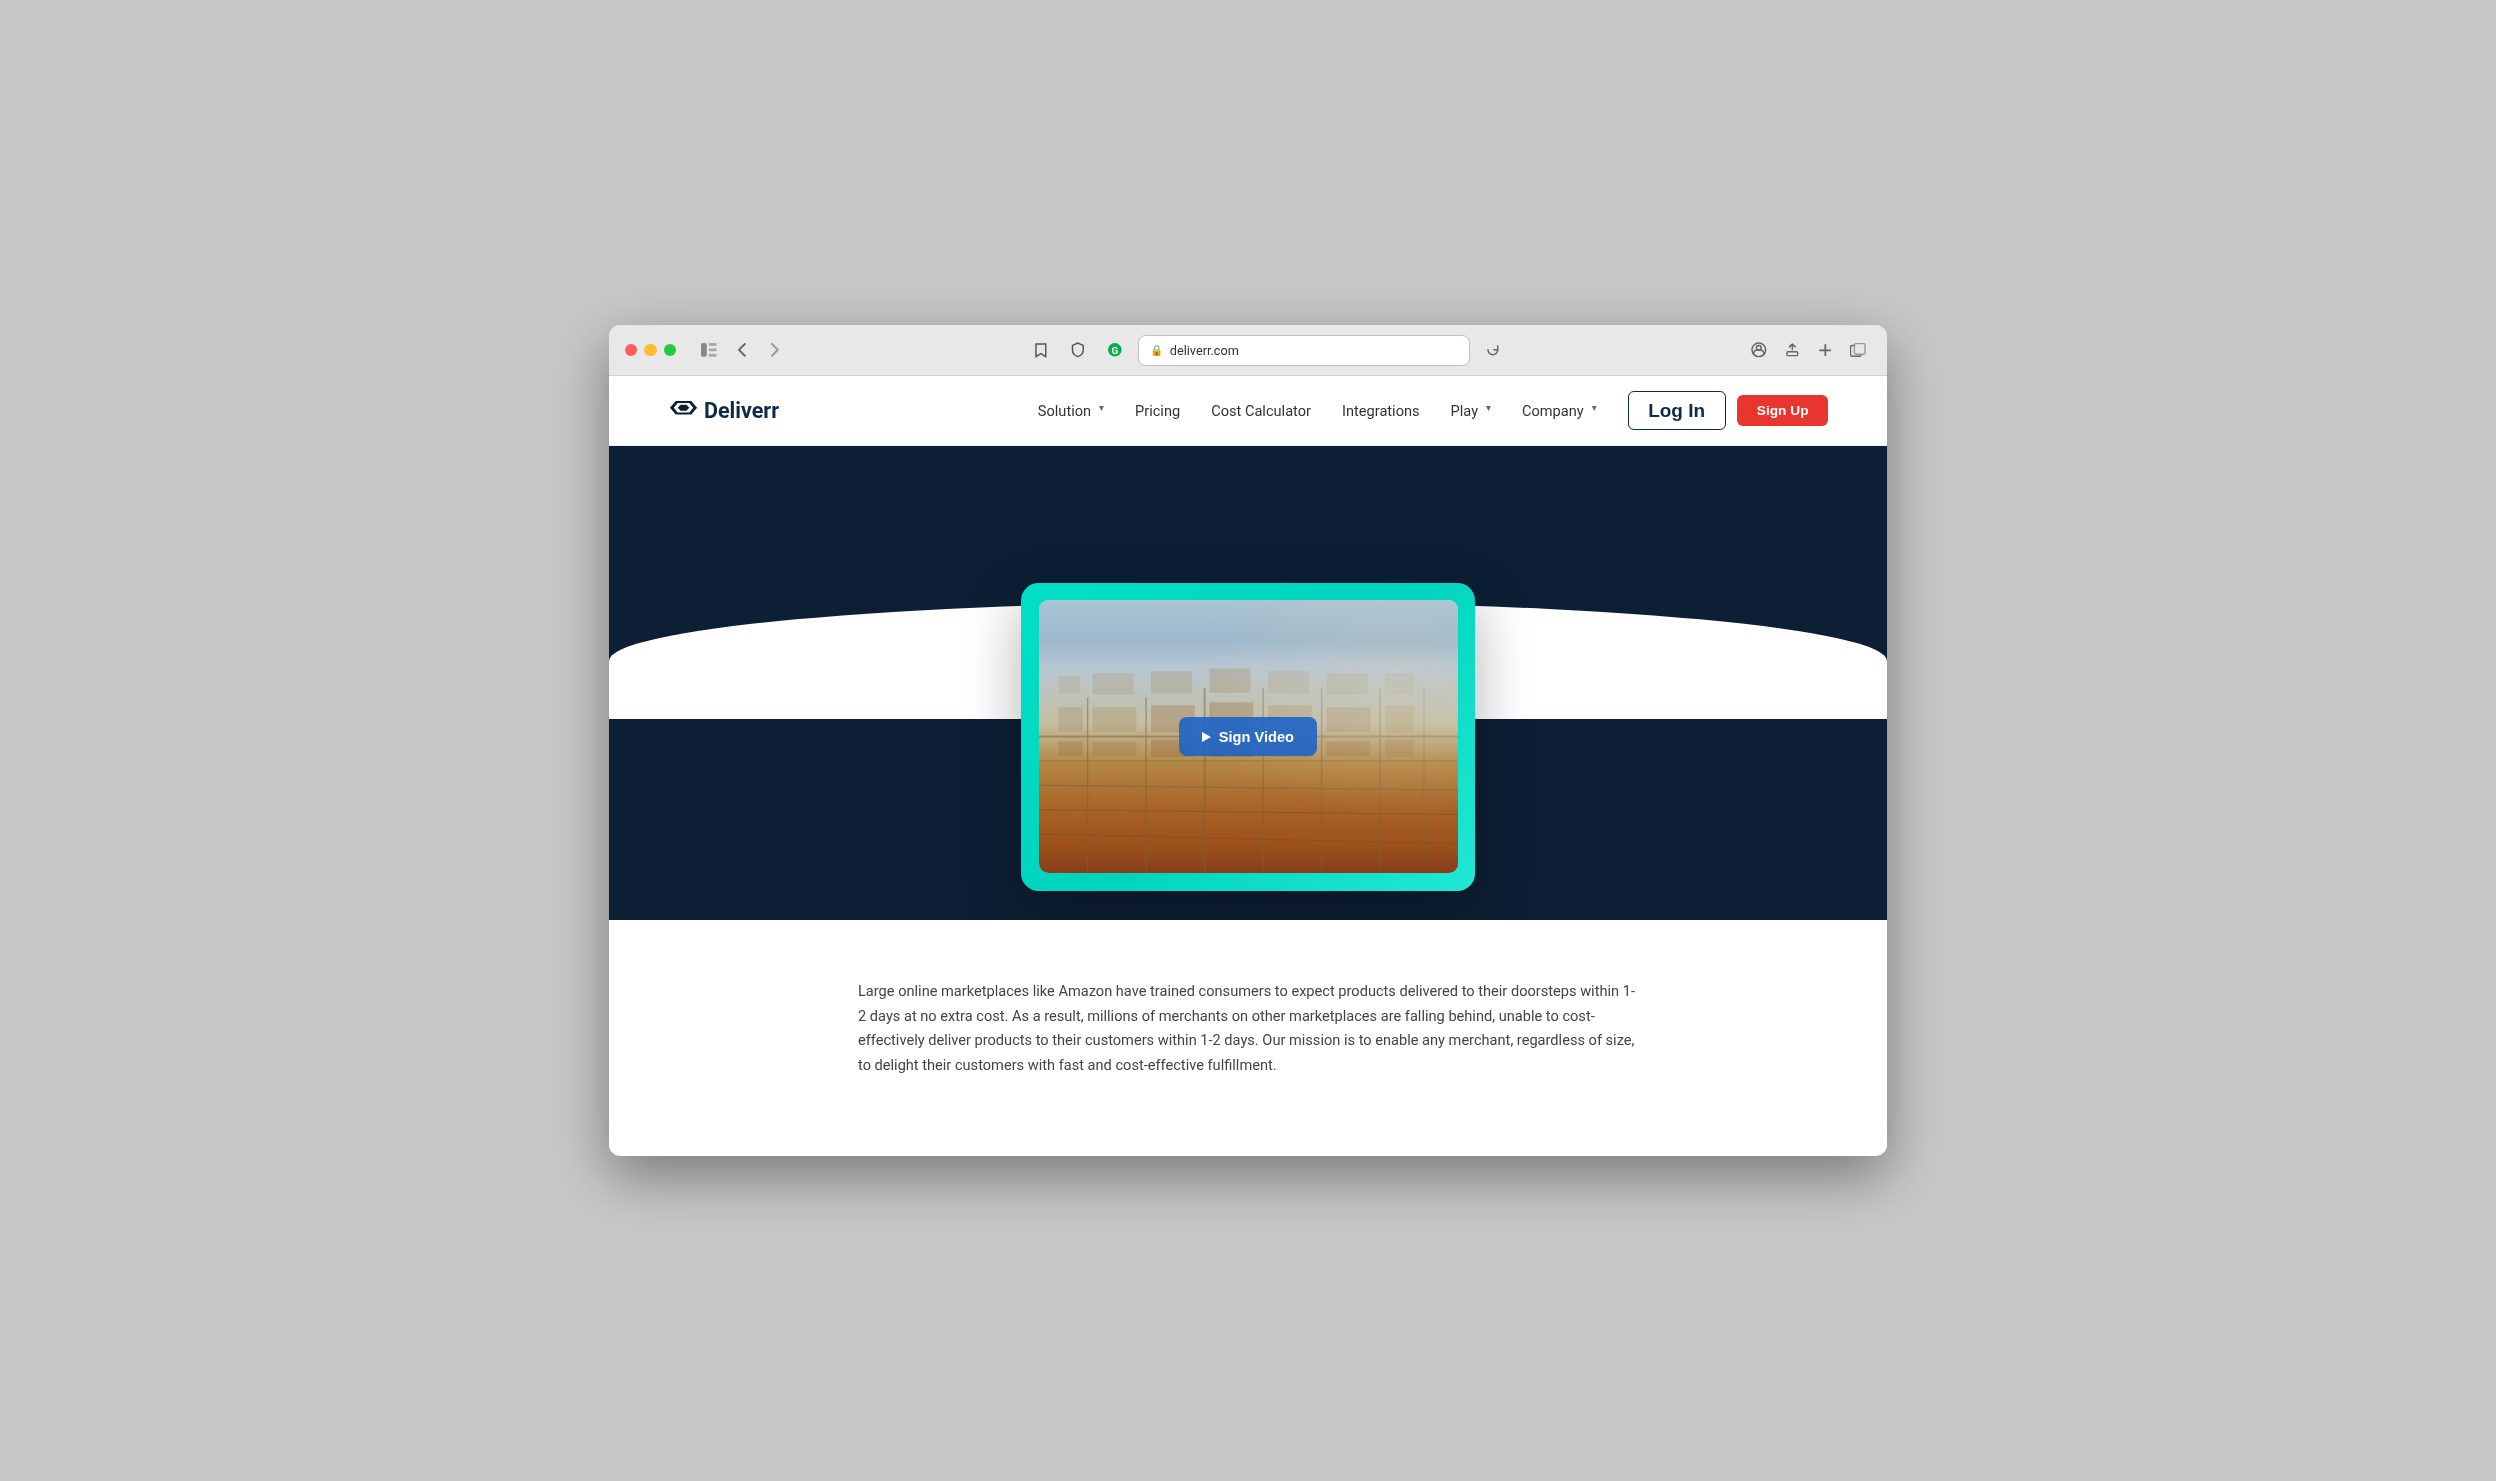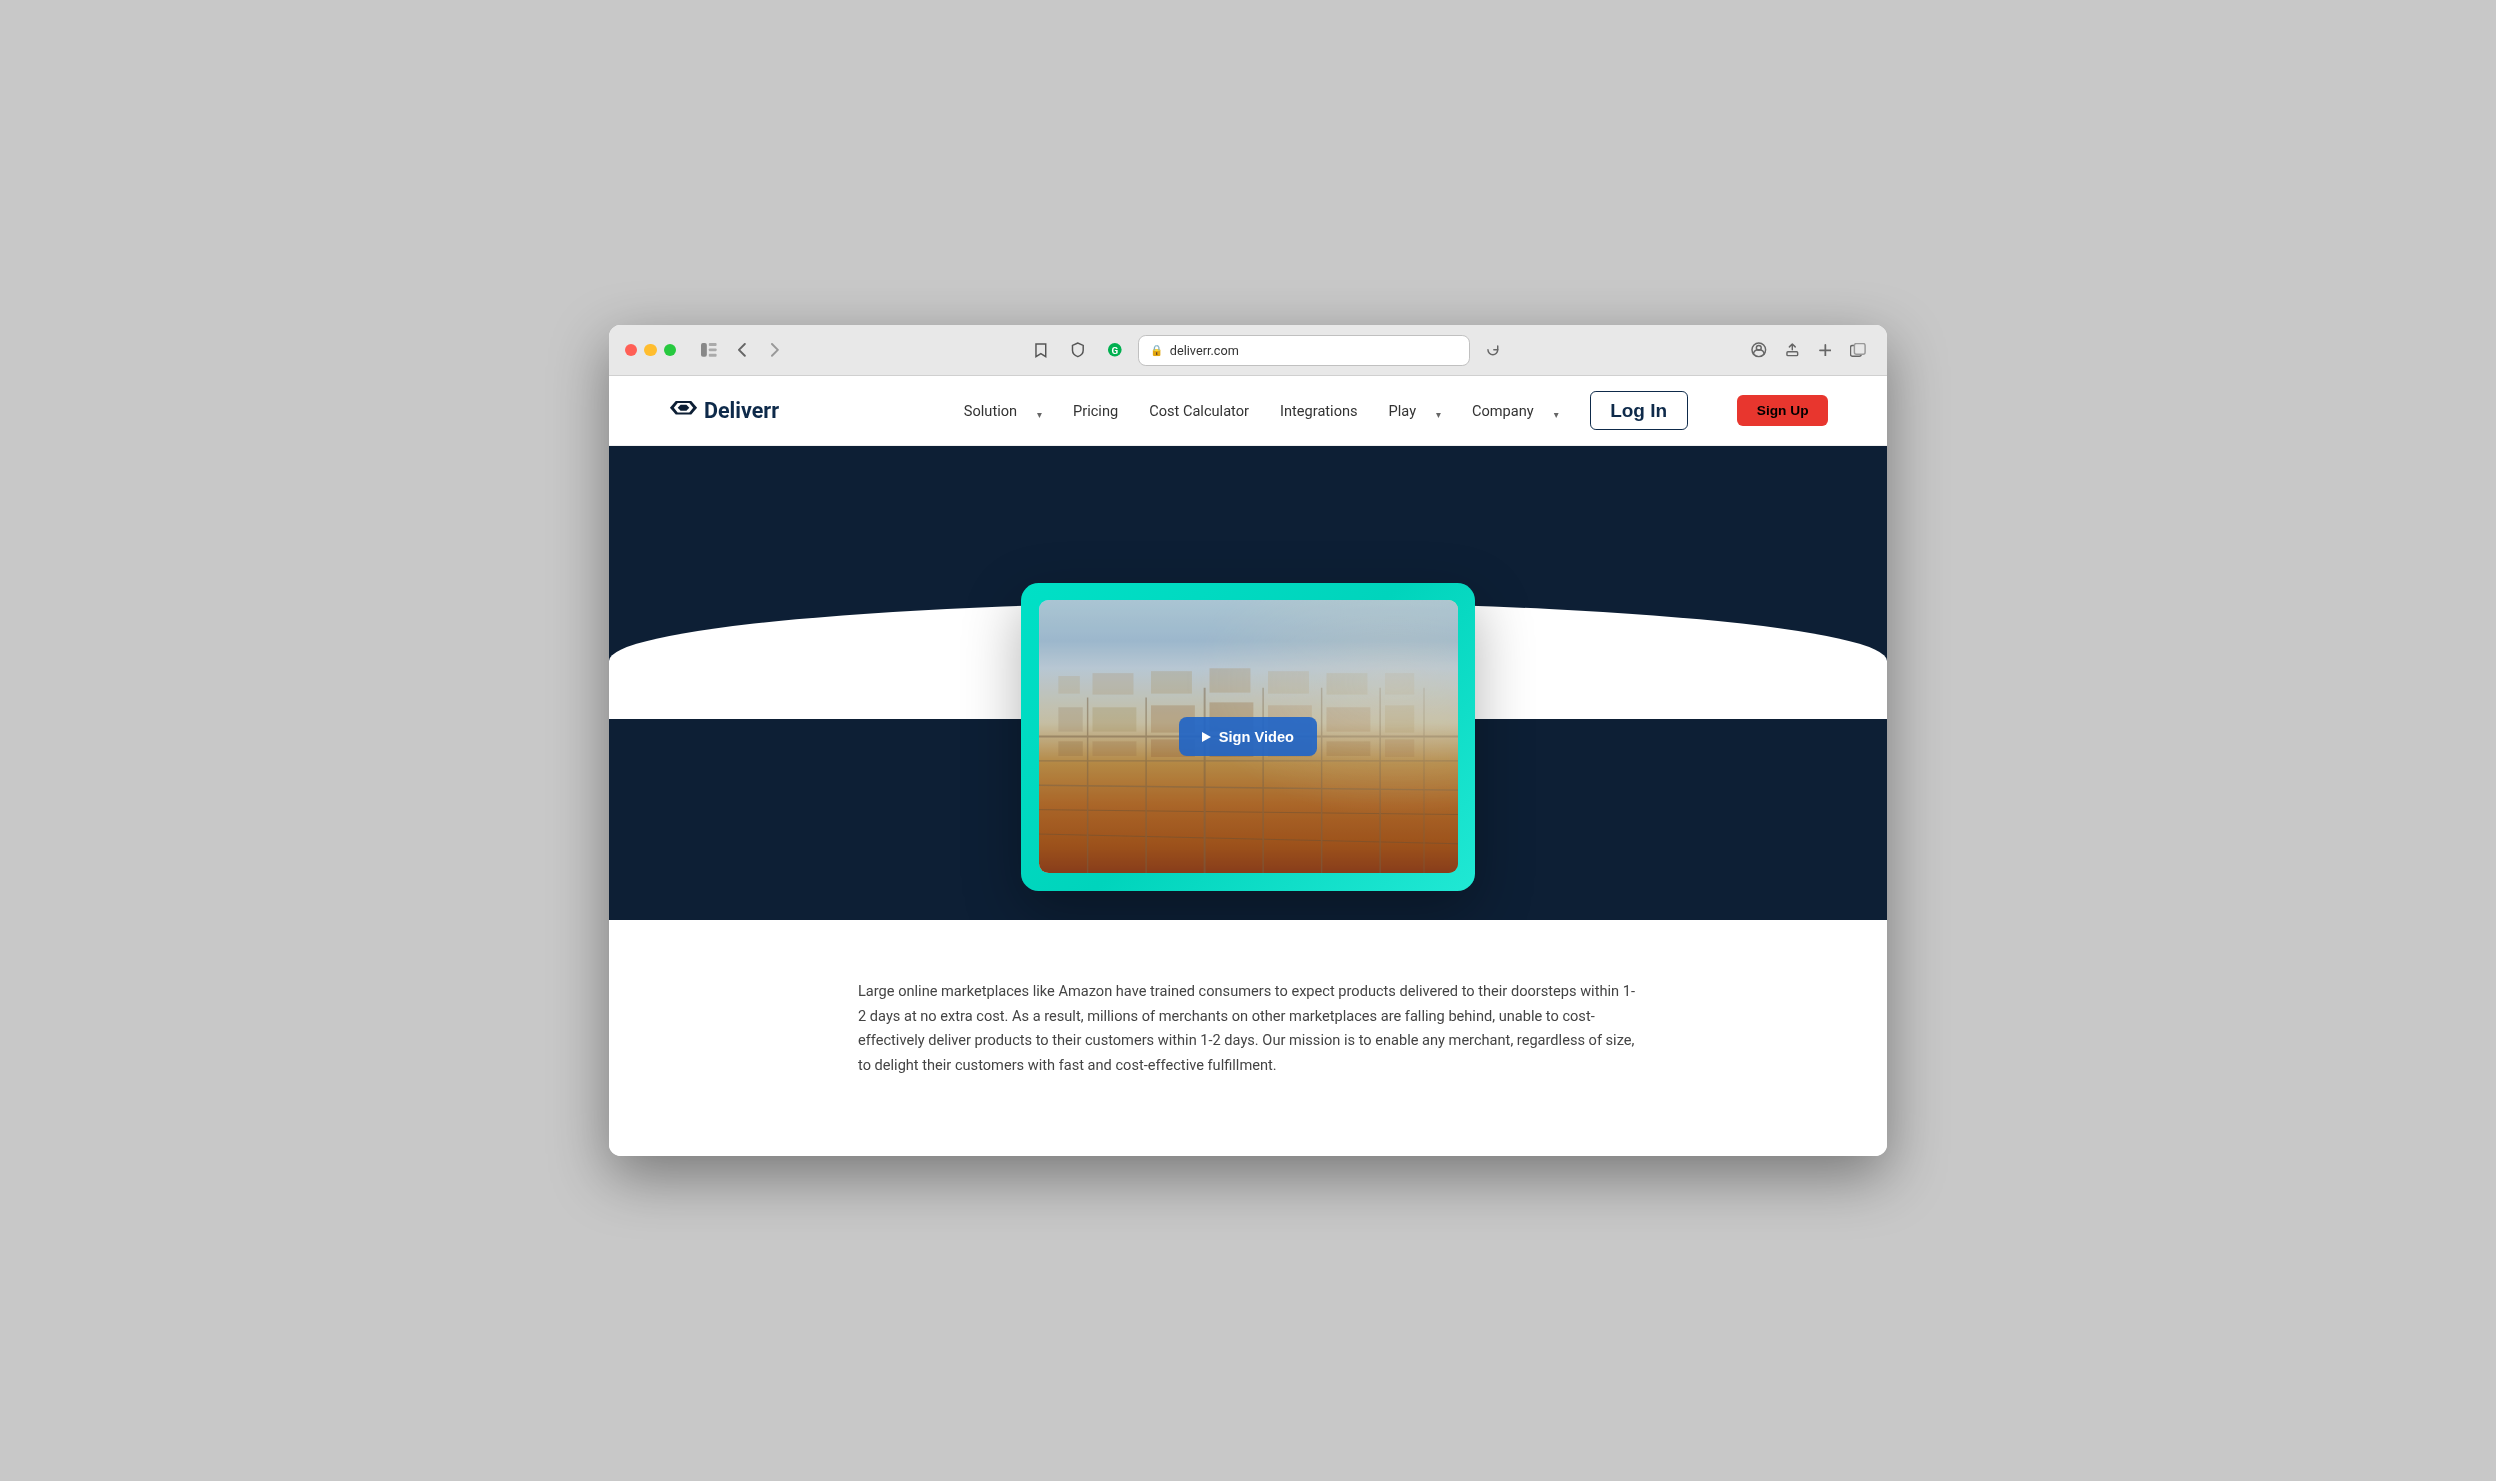--- a/index.html
+++ b/index.html
@@ -149,22 +149,22 @@
       gap: 31px;
       margin-left: auto;
       margin-right: 31px;
     }
 
     .nav-link {
       font-size: 14.6px;
       color: #333;
       text-decoration: none;
       display: flex;
-      align-items: flex-end;
-      gap: 20px;
+      align-items: flex-start;
+      gap: 8px;
       cursor: pointer;
     }
 
     .chevron-down {
       font-size: 9.8px;
       color: #666;
     }
 
     .nav-actions {
       display: flex;
@@ -178,28 +178,27 @@
       color: #0e2a4a;
       padding: 7.8px 19.5px;
       border-radius: 5.9px;
       font-size: 19px;
       font-weight: 600;
       cursor: pointer;
     }
 
     .btn-signup {
       background: #e8362e;
-      color: #000000;
+      color: #ffffff;
       border: none;
       padding: 7.8px 19.5px;
       border-radius: 5.9px;
       font-size: 13.7px;
       font-weight: 600;
       cursor: pointer;
-      margin-left: 38px;
     }
 
     
     .hero-section {
       background: #0d1f35;
       position: relative;
       padding-bottom: 0;
       overflow: hidden;
     }
 

